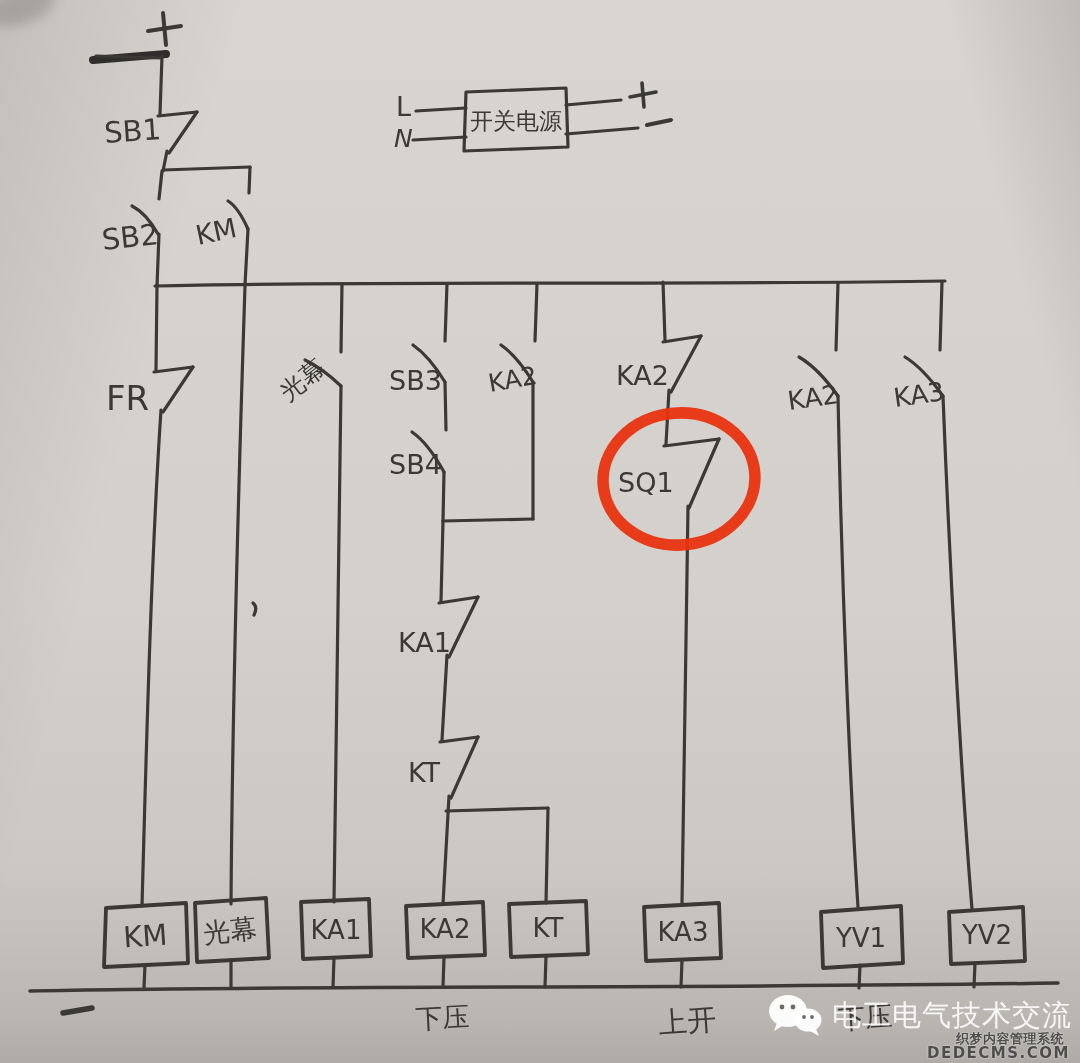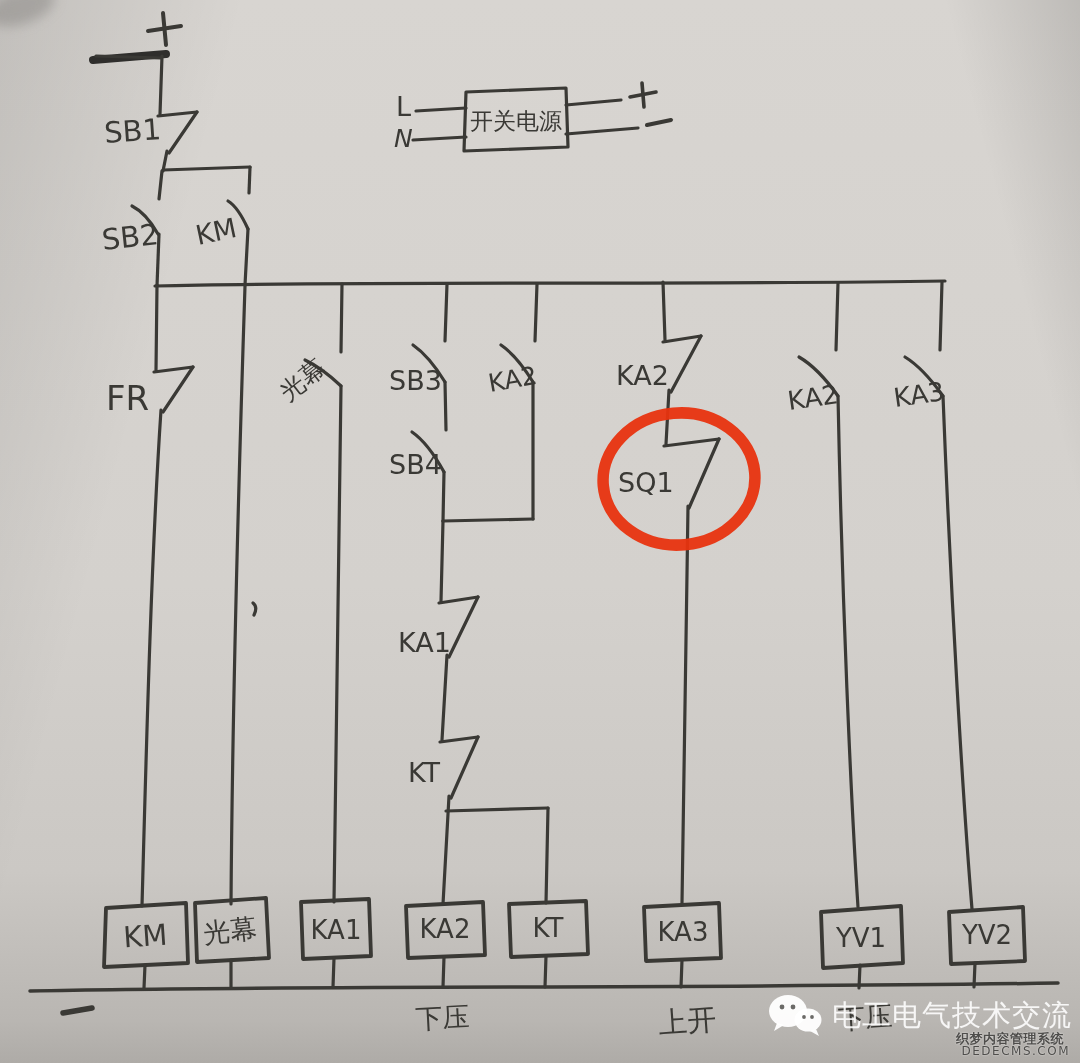--- a/index.html
+++ b/index.html
@@ -26,21 +26,21 @@
     font-family:Liberation Sans, sans-serif;
     text-align:center;
   }
   .wm-cms1{
     position:absolute;right:16px;top:40px;
     color:#4e4d4b;font-weight:bold;font-size:13px;letter-spacing:0.5px;white-space:nowrap;
     text-shadow:0 0 2px rgba(255,255,255,0.75);
   }
   .wm-cms2{
     position:absolute;right:10px;top:54px;
-    color:#4e4d4b;font-weight:normal;font-size:12px;letter-spacing:1.5px;white-space:nowrap;
+    color:#4e4d4b;font-weight:bold;font-size:15px;letter-spacing:1.5px;white-space:nowrap;
     text-shadow:0 0 2px rgba(255,255,255,0.75);
   }
 </style>
 </head>
 <body>
 
 <div class="stage">
   <div class="corner-smudge"></div>
 
   <svg width="1080" height="1063" viewBox="0 0 1080 1063">

